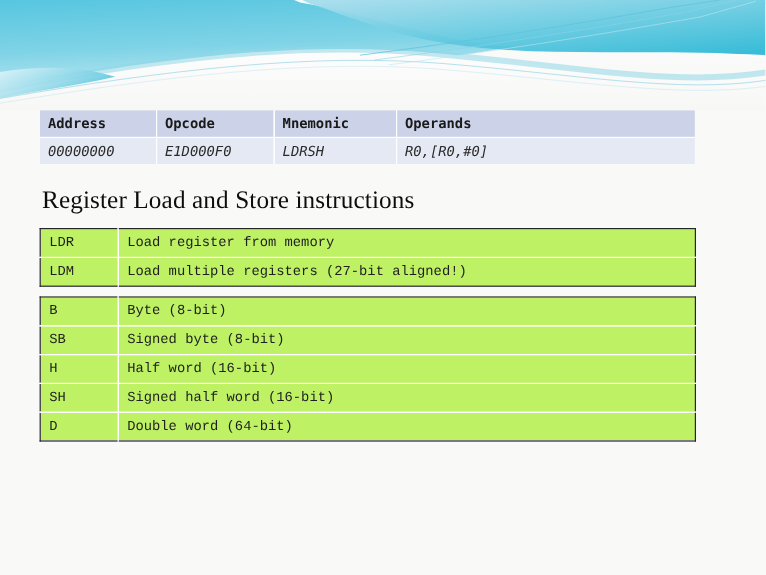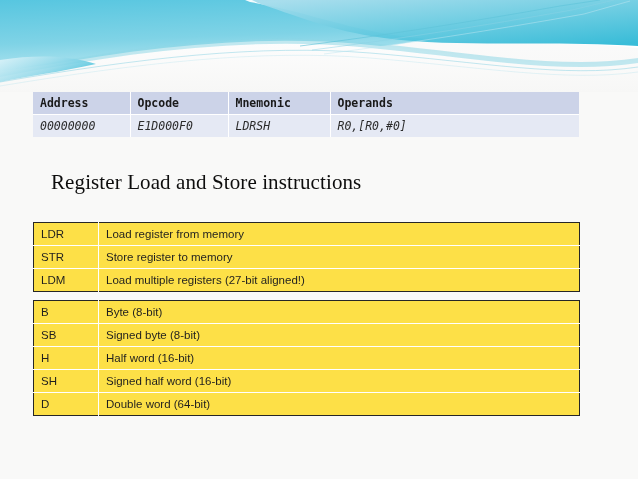--- a/index.html
+++ b/index.html
@@ -75,34 +75,34 @@
   #tbl-encoding td:last-child {
     border-right: none;
   }
 
   
   #section-heading {
     font-family: "Liberation Serif", "DejaVu Serif", serif;
     font-size: 21px;
     font-weight: normal;
     color: #0d0d0d;
-    margin: 16px;
+    margin: 0;
     padding: 17px 0 11px 2px;
     letter-spacing: 0.1px;
   }
 
   
   .mnemonic-table {
     border: 1px solid #262626;
   }
   .mnemonic-table td {
-    font-family: Liberation Sans, sans-serif;
+    font-family: Liberation Mono, monospace;
     font-size: 11.5px;
     color: #1f1f1f;
-    background: #fde047;
+    background: #bef264;
     padding: 5px 0 5px 7px;
     border-bottom: 1px solid #ffffff;
     border-right: 1px solid #ffffff;
     white-space: nowrap;
     overflow: hidden;
   }
   .mnemonic-table tr:last-child td {
     border-bottom: none;
   }
   .mnemonic-table td:last-child {
@@ -213,24 +213,20 @@
       <colgroup>
         <col class="col-key">
         <col class="col-desc">
       </colgroup>
       <tbody>
         <tr>
           <td>LDR</td>
           <td>Load register from memory</td>
         </tr>
         <tr>
-          <td>STR</td>
-          <td>Store register to memory</td>
-        </tr>
-        <tr>
           <td>LDM</td>
           <td>Load multiple registers (27-bit aligned!)</td>
         </tr>
       </tbody>
     </table>
 
     <table id="tbl-sizes" class="mnemonic-table">
       <colgroup>
         <col class="col-key">
         <col class="col-desc">

